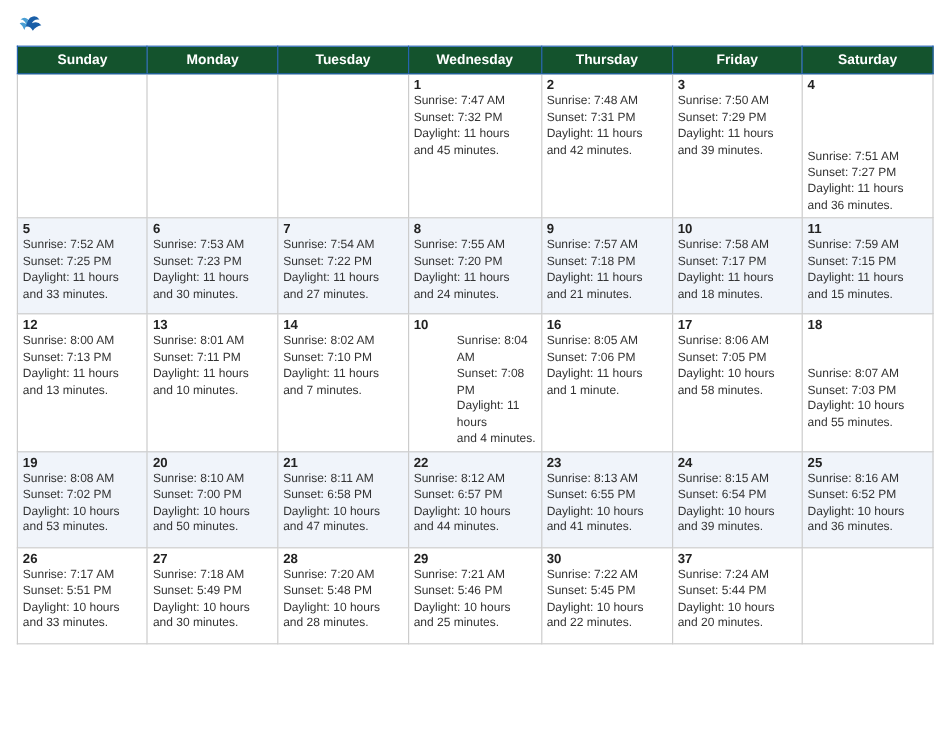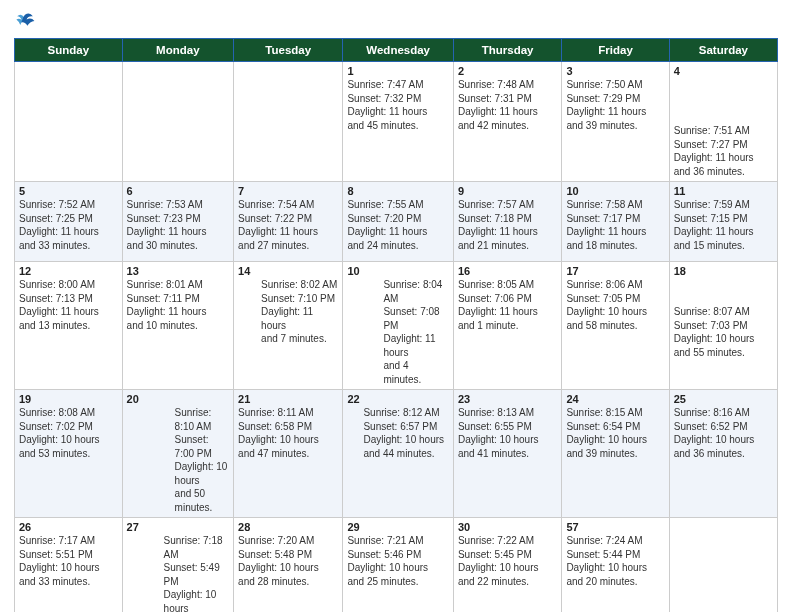--- a/index.html
+++ b/index.html
@@ -219,21 +219,21 @@
           </td>
           <td>
             <div class="day-num">13</div>
             <div class="day-info" style="white-space: pre-line;">Sunrise: 8:01 AM
 Sunset: 7:11 PM
 Daylight: 11 hours
 and 10 minutes.</div>
           </td>
           <td>
             <div class="day-num">14</div>
-            <div class="day-info" style="white-space: pre-line; margin-left: 23px;">Sunrise: 8:02 AM
+            <div class="day-info" style="white-space: pre-line;">Sunrise: 8:02 AM
 Sunset: 7:10 PM
 Daylight: 11 hours
 and 7 minutes.</div>
           </td>
           <td>
             <div class="day-num">10</div>
             <div class="day-info" style="white-space: pre-line; margin-left: 36px;">Sunrise: 8:04 AM
 Sunset: 7:08 PM
 Daylight: 11 hours
 and 4 minutes.</div>
@@ -263,35 +263,35 @@
         <tr>
           <td>
             <div class="day-num">19</div>
             <div class="day-info" style="white-space: pre-line;">Sunrise: 8:08 AM
 Sunset: 7:02 PM
 Daylight: 10 hours
 and 53 minutes.</div>
           </td>
           <td>
             <div class="day-num">20</div>
-            <div class="day-info" style="white-space: pre-line; margin-left: 48px;">Sunrise: 8:10 AM
+            <div class="day-info" style="white-space: pre-line;">Sunrise: 8:10 AM
 Sunset: 7:00 PM
 Daylight: 10 hours
 and 50 minutes.</div>
           </td>
           <td>
             <div class="day-num">21</div>
             <div class="day-info" style="white-space: pre-line;">Sunrise: 8:11 AM
 Sunset: 6:58 PM
 Daylight: 10 hours
 and 47 minutes.</div>
           </td>
           <td>
             <div class="day-num">22</div>
-            <div class="day-info" style="white-space: pre-line; margin-left: 16px;">Sunrise: 8:12 AM
+            <div class="day-info" style="white-space: pre-line;">Sunrise: 8:12 AM
 Sunset: 6:57 PM
 Daylight: 10 hours
 and 44 minutes.</div>
           </td>
           <td>
             <div class="day-num">23</div>
             <div class="day-info" style="white-space: pre-line;">Sunrise: 8:13 AM
 Sunset: 6:55 PM
 Daylight: 10 hours
 and 41 minutes.</div>
@@ -314,21 +314,21 @@
         <tr>
           <td>
             <div class="day-num">26</div>
             <div class="day-info" style="white-space: pre-line;">Sunrise: 7:17 AM
 Sunset: 5:51 PM
 Daylight: 10 hours
 and 33 minutes.</div>
           </td>
           <td>
             <div class="day-num">27</div>
-            <div class="day-info" style="white-space: pre-line; margin-left: 37px;">Sunrise: 7:18 AM
+            <div class="day-info" style="white-space: pre-line;">Sunrise: 7:18 AM
 Sunset: 5:49 PM
 Daylight: 10 hours
 and 30 minutes.</div>
           </td>
           <td>
             <div class="day-num">28</div>
             <div class="day-info" style="white-space: pre-line;">Sunrise: 7:20 AM
 Sunset: 5:48 PM
 Daylight: 10 hours
 and 28 minutes.</div>
@@ -341,21 +341,21 @@
 and 25 minutes.</div>
           </td>
           <td>
             <div class="day-num">30</div>
             <div class="day-info" style="white-space: pre-line;">Sunrise: 7:22 AM
 Sunset: 5:45 PM
 Daylight: 10 hours
 and 22 minutes.</div>
           </td>
           <td>
-            <div class="day-num">57</div>
+            <div class="day-num">37</div>
             <div class="day-info" style="white-space: pre-line;">Sunrise: 7:24 AM
 Sunset: 5:44 PM
 Daylight: 10 hours
 and 20 minutes.</div>
           </td>
           <td class="empty-cell"></td>
         </tr>
       </tbody>
   </table>
 </div>

